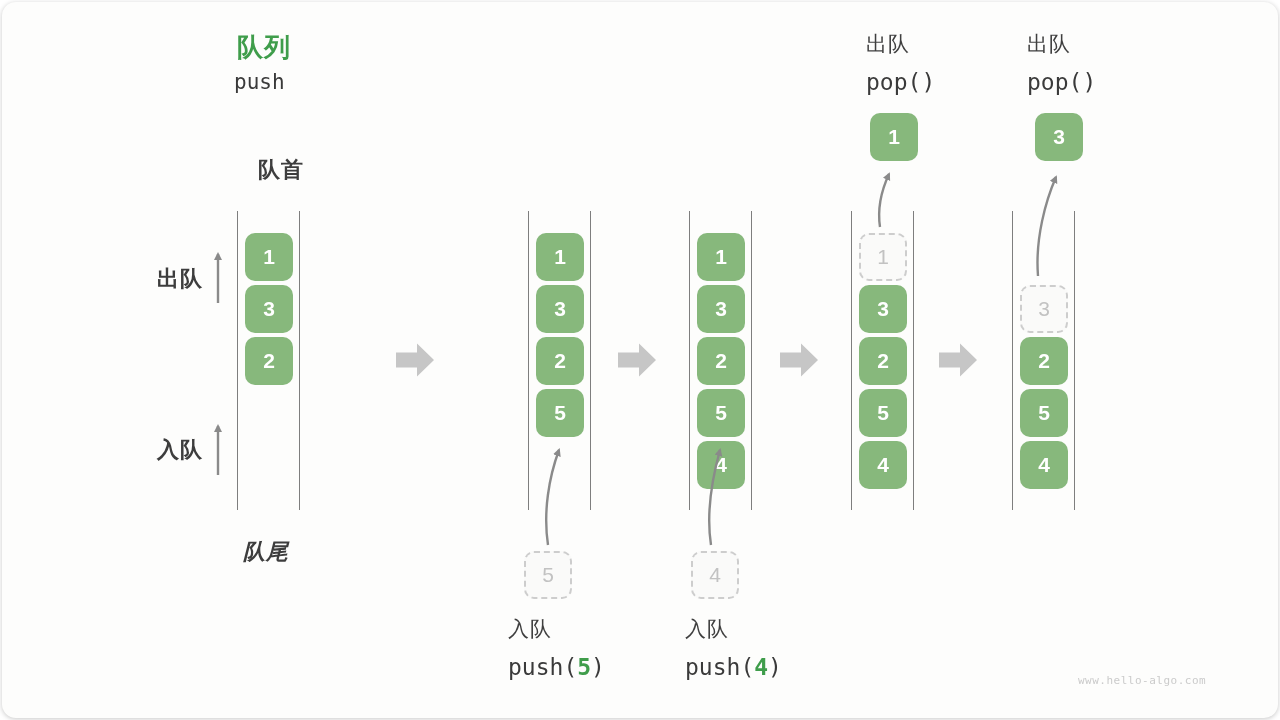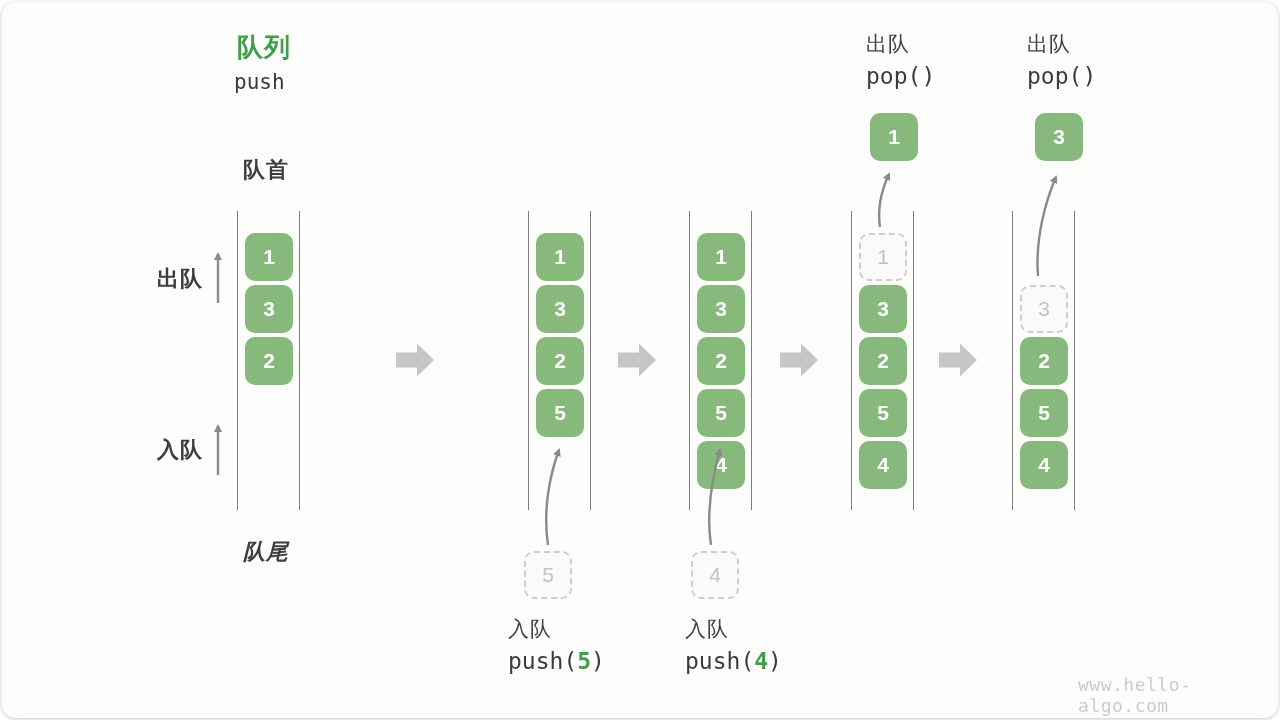--- a/index.html
+++ b/index.html
@@ -13,21 +13,21 @@
     box-shadow:0 1px 5px rgba(0,0,0,.22);
   }
   .abs{position:absolute;}
   .title-zh{font-size:26px;font-weight:700;color:#3f9d4b;letter-spacing:1px;}
   .title-en{font-family:"DejaVu Sans Mono","Liberation Mono",monospace;font-size:21px;color:#3a3a3a;}
   .side-label{font-size:22px;font-weight:700;color:#3d3d3d;letter-spacing:1px;}
   .op{line-height:1;}
   .op .op-zh{font-size:21px;font-weight:500;color:#3f3f3f;letter-spacing:1px;}
   .op .op-code{
     font-family:"DejaVu Sans Mono","Liberation Mono",monospace;
-    font-size:23px;color:#3a3a3a;margin-top:11px;
+    font-size:23px;color:#3a3a3a;margin-top:17px;
   }
   .op .op-arg{color:#3f9d4b;font-weight:700;}
   .qcol{
     position:absolute;top:211px;width:63px;height:299px;box-sizing:border-box;
     border-left:1.5px solid #7e7e7e;border-right:1.5px solid #7e7e7e;
   }
   .cell{
     position:absolute;left:7px;width:48px;height:48px;border-radius:10px;
     display:flex;align-items:center;justify-content:center;
     font-size:21px;font-weight:700;color:#ffffff;background:#87b87c;
@@ -41,34 +41,34 @@
     position:absolute;width:48px;height:48px;border-radius:10px;
     display:flex;align-items:center;justify-content:center;
     font-size:21px;font-weight:700;color:#ffffff;background:#87b87c;
     box-sizing:border-box;
   }
   .floating.dashed{
     background:#fafaf9;border:2.5px dashed #cdcdcd;color:#c2c2c2;font-weight:400;
   }
   .watermark{
     font-family:"DejaVu Sans Mono","Liberation Mono",monospace;
-    font-size:18px;color:#cbcbcb;letter-spacing:.5px;
+    font-size:11px;color:#cbcbcb;letter-spacing:.5px;
   }
   svg.overlay{position:absolute;left:0;top:0;pointer-events:none;}
 </style>
 </head>
 <body>
 
 <div class="stage">
   <div class="card"></div>
 
   <div class="abs title-zh" style="left:237px;top:30px;">队列</div>
   <div class="abs title-en" style="left:234px;top:70px;">push</div>
 
-  <div class="abs side-label" style="left:243px;top:155px;text-align:center;">队首</div>
+  <div class="abs side-label" style="left:258px;top:155px;text-align:center;">队首</div>
   <div class="abs side-label" style="left:157px;top:264px;">出队</div>
   <div class="abs side-label" style="left:157px;top:435px;">入队</div>
   <div class="abs side-label" style="left:243px;top:537px;font-style:italic;">队尾</div>
 
   <div class="qcol" style="left:237px;">
     <div class="cell r0">1</div>
     <div class="cell r1">3</div>
     <div class="cell r2">2</div>
   </div>
 

